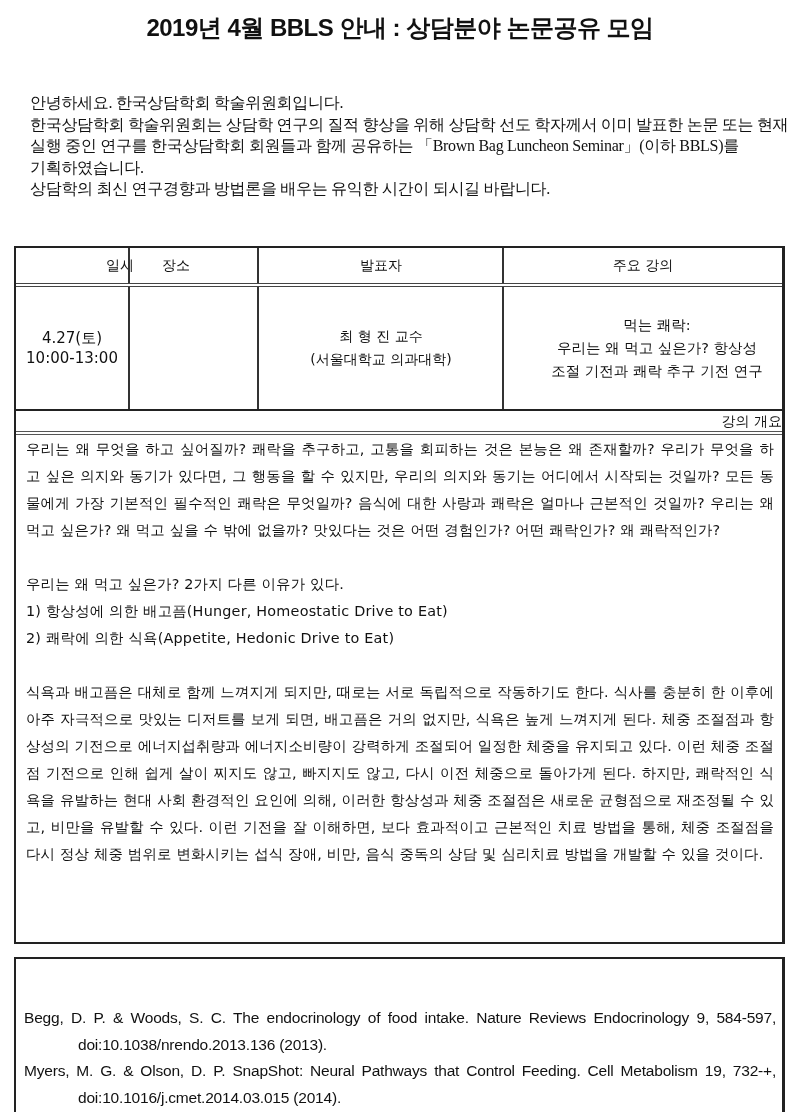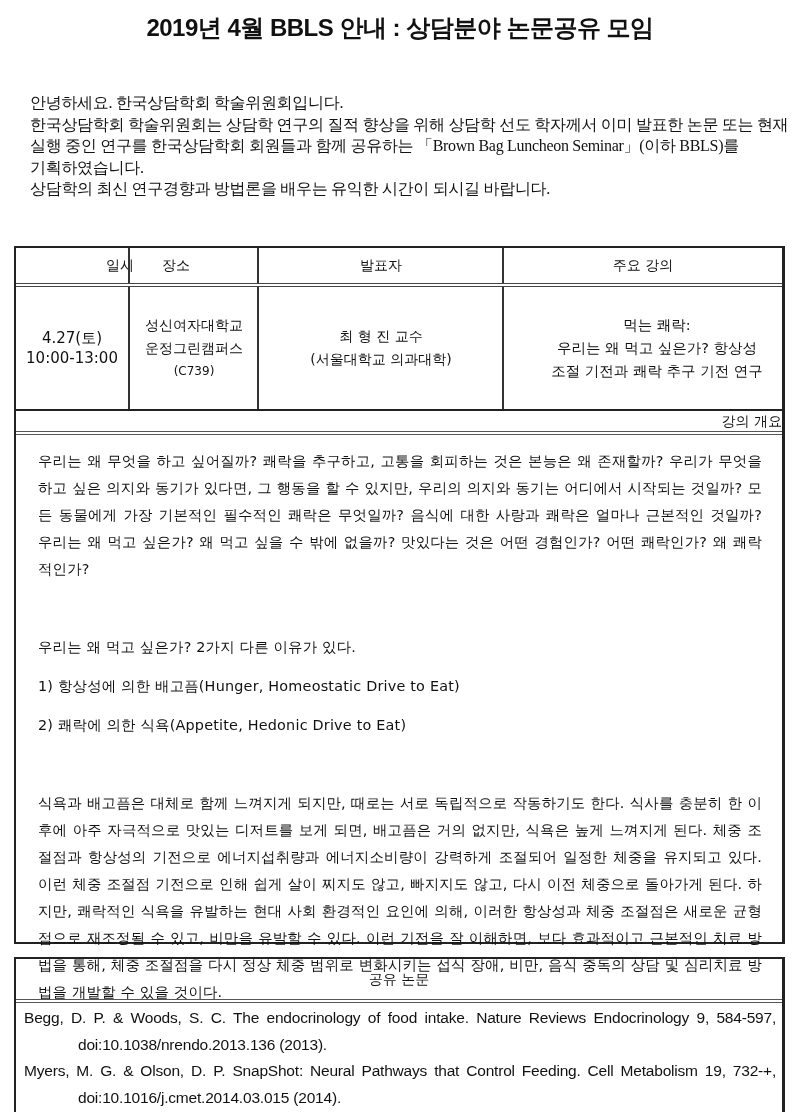--- a/index.html
+++ b/index.html
@@ -101,21 +101,21 @@
     .overview-body {
       position: absolute;
       left: 10px;
       right: 8px;
       top: 188px;
       font-size: 14.4px;
       line-height: 27px;
       text-align: justify;
       letter-spacing: 0.2px;
     }
-    .overview-body p { margin: 12px; }
+    .overview-body p { margin: 0; }
     .overview-body .gap { height: 27px; }
     .overview-body .para { text-align: justify; text-align-last: left; }
 
     
     .papers-table {
       position: absolute;
       left: 14px;
       top: 957px;
       width: 771px;
       height: 170px;
@@ -172,25 +172,20 @@
     <div class="vline" style="left:486px;"></div>
     <div class="cell" style="left:488px;width:278px;">주요 강의</div>
   </div>
 
   <div class="data-row">
     <div class="cell small" style="left:0;width:112px;">
       <span>4.27(토)</span>
       <span>10:00-13:00</span>
     </div>
     <div class="vline" style="left:112px;"></div>
-    <div class="cell place" style="left:114px;width:128px;">
-      <span>성신여자대학교</span>
-      <span>운정그린캠퍼스</span>
-      <span class="sub">(C739)</span>
-    </div>
     <div class="vline" style="left:241px;"></div>
     <div class="cell" style="left:243px;width:244px;">
       <span>최 형 진 교수</span>
       <span>(서울대학교 의과대학)</span>
     </div>
     <div class="vline" style="left:486px;"></div>
     <div class="cell" style="left:488px;width:306px;font-size:14.5px;">
       <span>먹는 쾌락:</span>
       <span>우리는 왜 먹고 싶은가? 항상성</span>
       <span>조절 기전과 쾌락 추구 기전 연구</span>
@@ -204,18 +199,17 @@
     <div class="gap"></div>
     <p>우리는 왜 먹고 싶은가?   2가지 다른 이유가 있다.</p>
     <p>1) 항상성에 의한 배고픔(Hunger, Homeostatic Drive to Eat)</p>
     <p>2) 쾌락에 의한 식욕(Appetite, Hedonic Drive to Eat)</p>
     <div class="gap"></div>
     <p class="para">식욕과  배고픔은  대체로  함께  느껴지게  되지만,  때로는  서로  독립적으로  작동하기도  한다.  식사를  충분히  한  이후에  아주  자극적으로  맛있는  디저트를  보게  되면,  배고픔은  거의  없지만,  식욕은  높게  느껴지게  된다.  체중  조절점과  항상성의  기전으로  에너지섭취량과  에너지소비량이  강력하게  조절되어  일정한  체중을  유지되고  있다.  이런  체중  조절점  기전으로  인해  쉽게  살이  찌지도  않고,  빠지지도  않고,  다시  이전  체중으로  돌아가게  된다.  하지만,  쾌락적인  식욕을  유발하는  현대  사회  환경적인  요인에  의해,  이러한  항상성과  체중  조절점은  새로운  균형점으로  재조정될  수  있고,  비만을  유발할  수  있다.  이런  기전을  잘  이해하면,  보다  효과적이고  근본적인  치료  방법을  통해,  체중  조절점을  다시  정상  체중  범위로  변화시키는  섭식  장애,  비만,  음식  중독의  상담 및 심리치료 방법을 개발할 수 있을 것이다.</p>
   </div>
 </div>
 
 <div class="papers-table">
-  <div class="papers-hdr">공유 논문</div>
   <div class="papers-list">
     <div class="ref">Begg, D. P. &amp; Woods, S. C. The endocrinology of food intake. Nature Reviews Endocrinology 9, 584-597, doi:10.1038/nrendo.2013.136 (2013).</div>
     <div class="ref">Myers, M. G. &amp; Olson, D. P. SnapShot: Neural Pathways that Control Feeding. Cell Metabolism 19, 732-+, doi:10.1016/j.cmet.2014.03.015 (2014).</div>
   </div>
 </div>
 
 </body></html>

